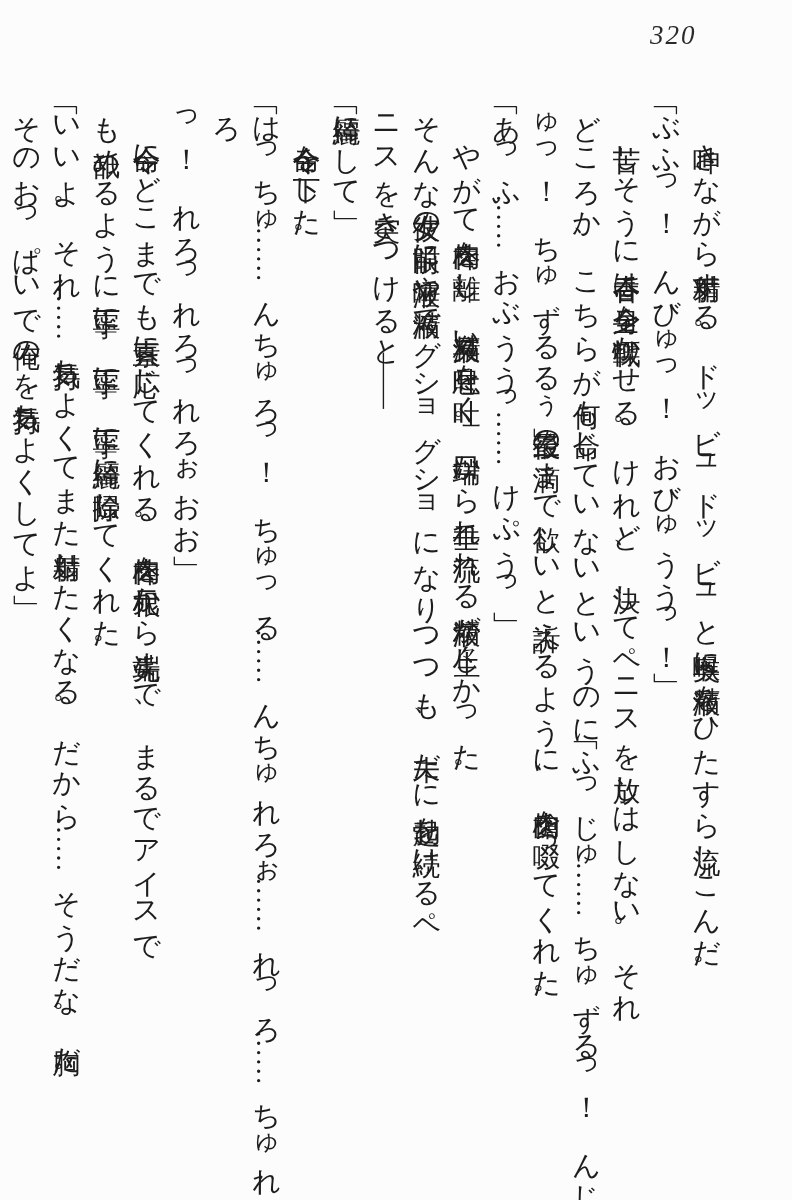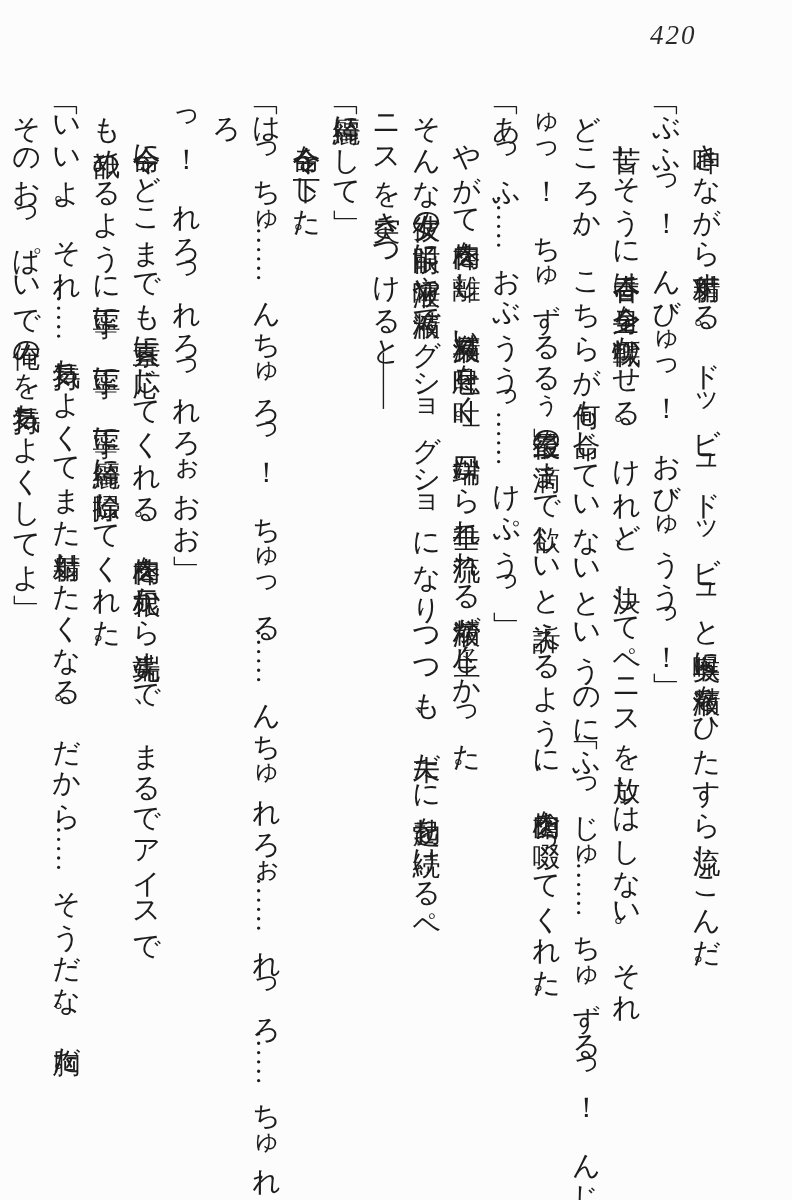--- a/index.html
+++ b/index.html
@@ -41,21 +41,21 @@
     color: #1d1d1d;
   }
   .line {
     height: 100%;
   }
 </style>
 </head>
 <body>
 
 <div class="page">
-  <div class="page-number">420</div>
+  <div class="page-number">320</div>
   <div class="page-text" id="page-text">
       <div class="line">　呻きながら射精する。ドッビュドッビュと喉奥に精液をひたすら流しこんだ。</div>
       <div class="line">「ぶふっ！　んびゅっ！　おびゅううっ！」</div>
       <div class="line">　苦しそうに春香は全身を戦慄かせる。けれど、決してペニスを放しはしない。それ</div>
       <div class="line">どころか、こちらが何も命じていないというのに「ふっじゅ……ちゅずるっ！　んじ</div>
       <div class="line">ゅっ！　ちゅずるるぅ」最後の一滴まで欲しいと訴えるように、肉槍を啜ってくれた。</div>
       <div class="line">「あっふ……おぶううっ……けぷうっ」</div>
       <div class="line">　やがて肉棒を離し、精液臭い吐息を吐く。口端から垂れ流れる精液が生々しかった。</div>
       <div class="line">そんな彼女の眼前に唾液や精液でグショグショになりつつも、未だに勃起を続けるペ</div>
       <div class="line">ニスを突きつけると――</div>

